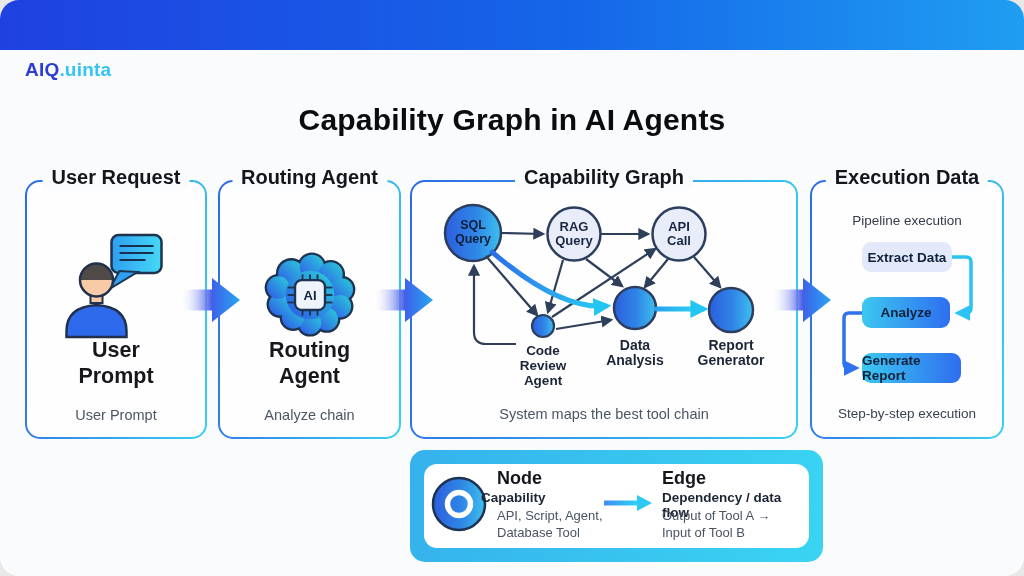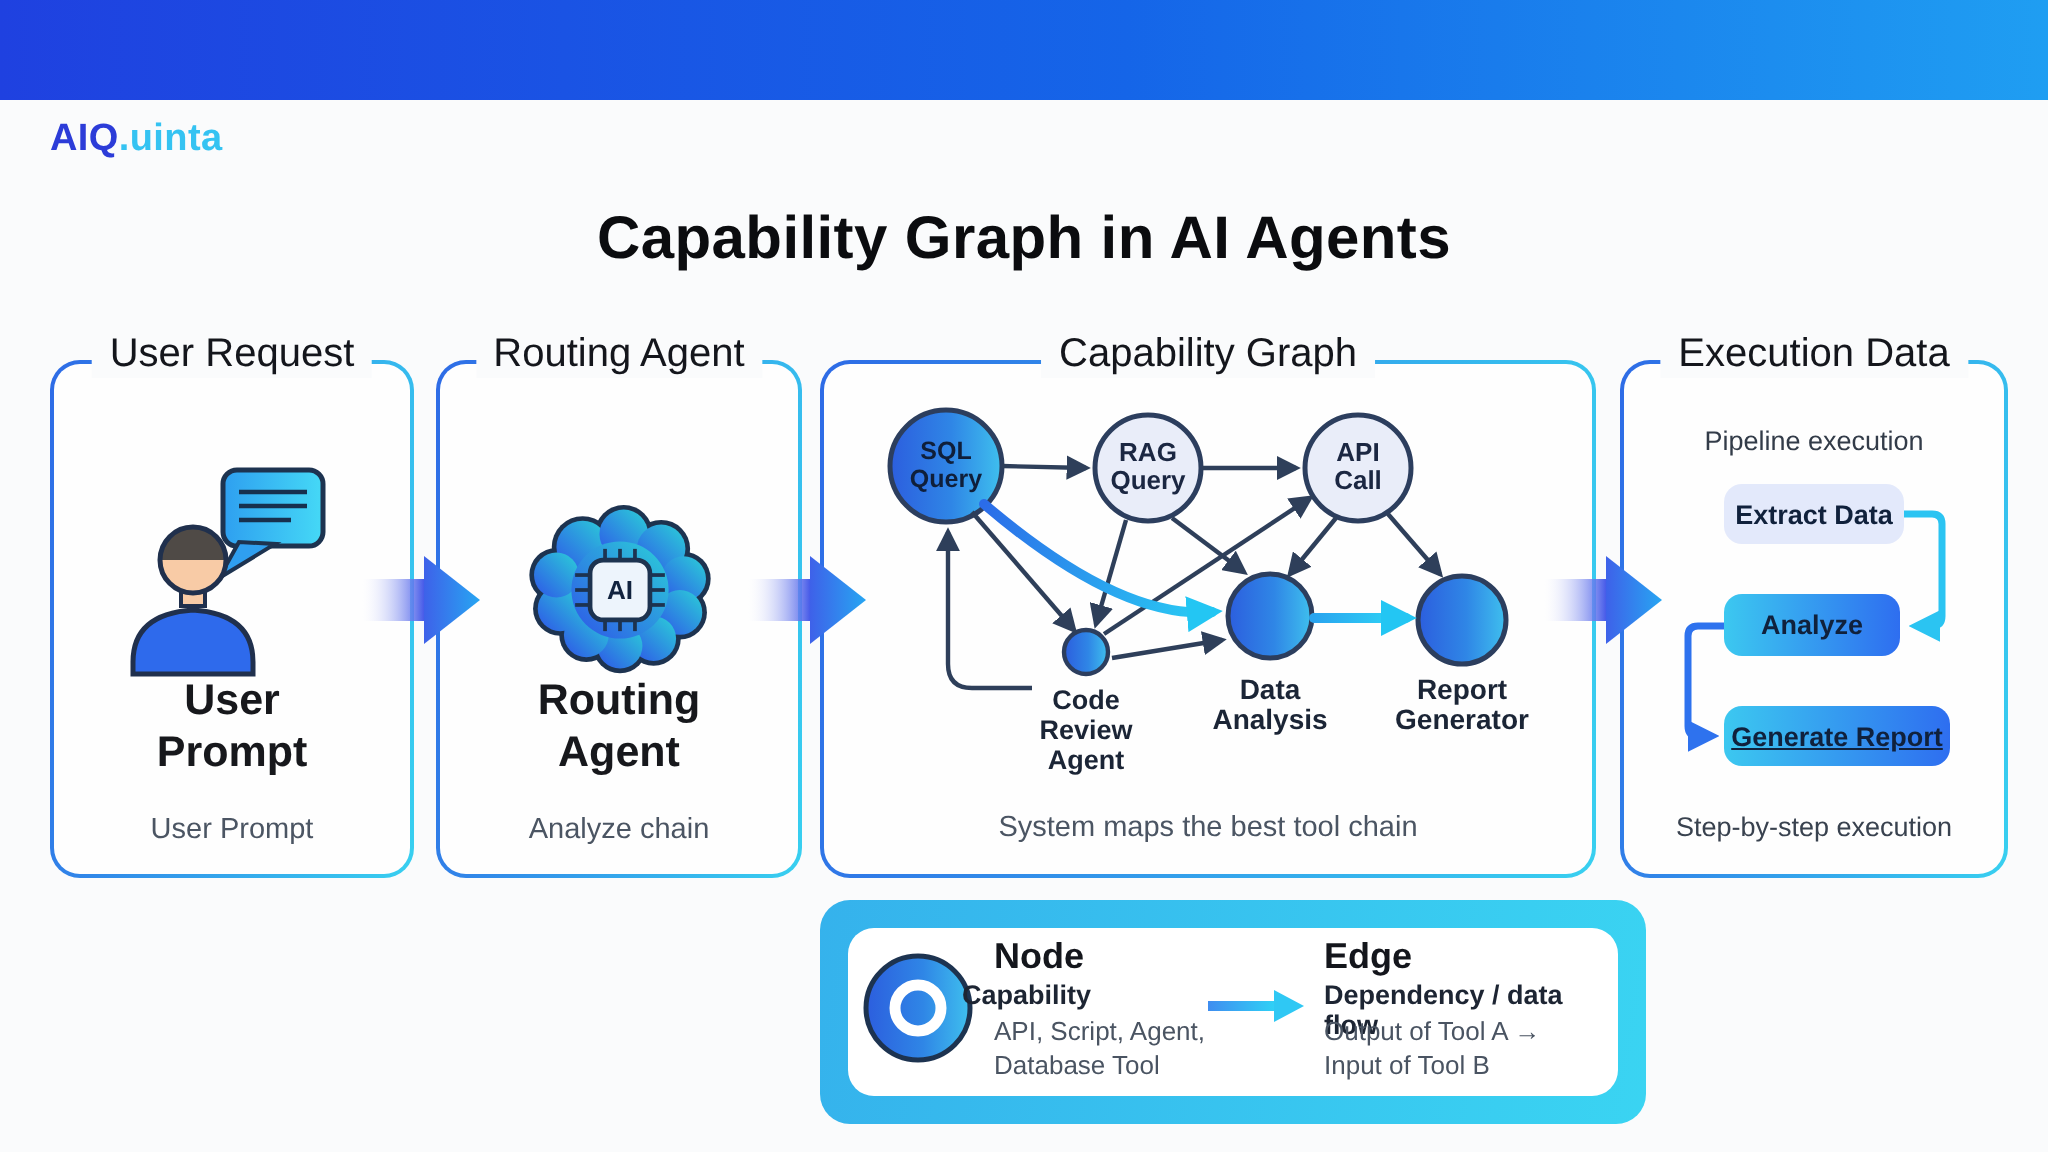--- a/index.html
+++ b/index.html
@@ -1,35 +1,35 @@
 <!DOCTYPE html>
 <html><head>
 <meta charset="utf-8">
 <style>
   html,body{margin:0;padding:0;background:#e8e8e8;}
   .canvas{position:relative;width:1024px;height:576px;background:#fafbfc;overflow:hidden;
-          font-family:"Liberation Sans","DejaVu Sans",sans-serif;color:#1a1c22;}
+          font-family:"Liberation Sans","DejaVu Sans",sans-serif;color:#1a1c22;border-radius:19px;}
   .abs{position:absolute;}
 
   
   .topbar{position:absolute;left:0;top:0;width:1024px;height:50px;
           background:linear-gradient(90deg,#1f41e0 0%,#1565e8 55%,#1f9ef2 100%);}
   .logo{position:absolute;left:25px;top:59px;font-size:19px;font-weight:bold;letter-spacing:.2px;}
   .logo .lp{color:#2c3cd8;}
   .logo .ls{color:#35c3f2;}
 
   .page-title{position:absolute;left:0;top:103px;width:1024px;text-align:center;
               font-size:30px;font-weight:bold;color:#0b0c0f;letter-spacing:.2px;}
 
   
   .panel{position:absolute;border-radius:15px;padding:2px;
          background:linear-gradient(100deg,#2e6be6 0%,#38d0f0 100%);}
   .panel-body{position:relative;width:100%;height:100%;background:#fefefe;border-radius:13px;}
   .panel-title{position:absolute;top:-14px;left:50%;transform:translateX(-50%);
-               background:#fafbfc;padding:0 9px;font-size:20px;font-weight:normal;
+               background:#fafbfc;padding:0 9px;font-size:20px;font-weight:bold;
                color:#14161c;white-space:nowrap;z-index:3;}
 
   .main-label{position:absolute;left:50%;transform:translateX(-50%);text-align:center;
               font-size:21.5px;font-weight:bold;color:#17181c;line-height:1.2;}
   .caption{position:absolute;left:0;width:100%;text-align:center;
            font-size:14.5px;color:#4b5563;}
 
   
   .graph-svg{position:absolute;left:0;top:0;width:380px;height:251px;}
   .gnode-label{position:absolute;transform:translate(-50%,-50%);text-align:center;
@@ -227,21 +227,21 @@
   <div class="panel" style="left:810px;top:180px;width:190px;height:255px;">
     <div class="panel-title">Execution Data</div>
     <div class="panel-body">
       <div class="caption" style="top:31px;font-size:13.5px;color:#333c49;">Pipeline execution</div>
       <svg style="position:absolute;left:0;top:0;width:186px;height:251px;" viewBox="0 0 186 251">
         <path d="M140 75 H154 Q159 75 159 80 V126 Q159 131 154 131 H147" stroke="#2bc4f2" stroke-width="3.5" fill="none" marker-end="url(#mCyanSm)"></path>
         <path d="M50 131 H37 Q32 131 32 136 V181 Q32 186 37 186 H43" stroke="#2e72ee" stroke-width="3.5" fill="none" marker-end="url(#mBlueSm)"></path>
       </svg>
       <div class="step-box step-grad" style="left:50px;top:115px;width:88px;height:31px;">Analyze</div>
       <div class="step-box step-light" style="left:50px;top:60px;width:90px;height:30px;">Extract Data</div>
-      <div class="step-box step-grad" style="left:50px;top:171px;width:113px;height:30px;text-decoration:underline;">Generate Report</div>
+      <div class="step-box step-grad" style="left:50px;top:171px;width:99px;height:30px;">Generate Report</div>
       <div class="caption" style="top:224px;font-size:13.5px;color:#39424f;">Step-by-step execution</div>
     </div>
   </div>
 
   <svg class="abs" style="left:181px;top:276px;" width="60" height="48" viewBox="0 0 60 48">
     <rect x="0" y="13.5" width="31.5" height="21" fill="url(#gradFlowTail)"></rect>
     <polygon points="31,2 59,24 31,46" fill="url(#gradFlowHead)"></polygon>
   </svg>
   <svg class="abs" style="left:374px;top:276px;" width="60" height="48" viewBox="0 0 60 48">
     <rect x="0" y="13.5" width="31.5" height="21" fill="url(#gradFlowTail)"></rect>

